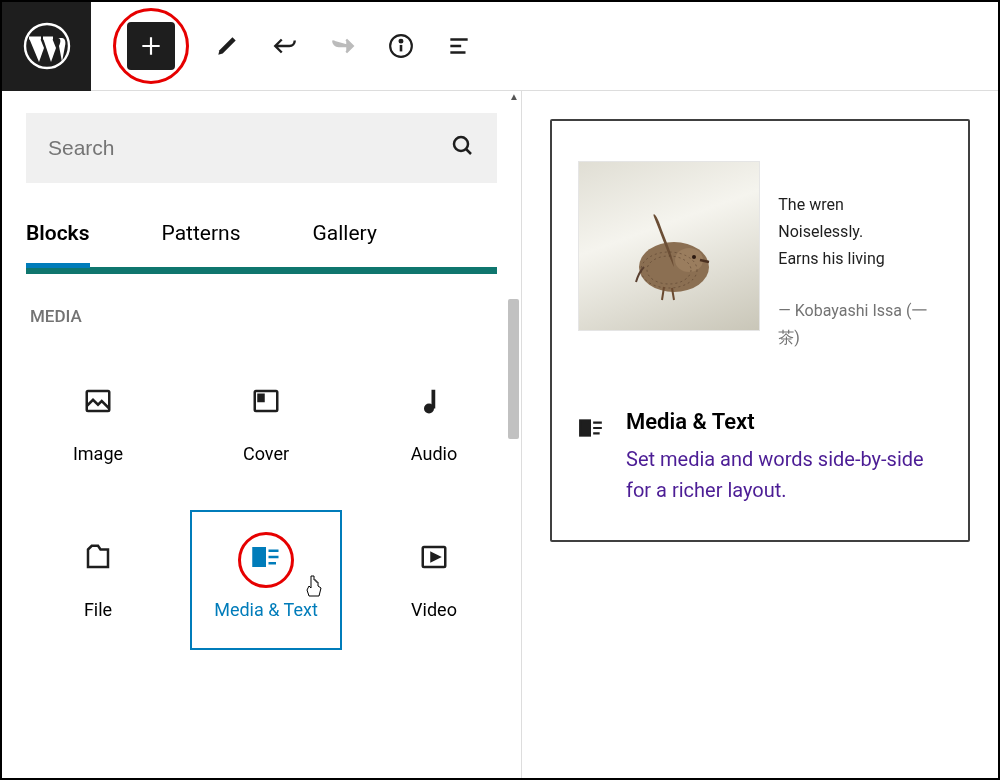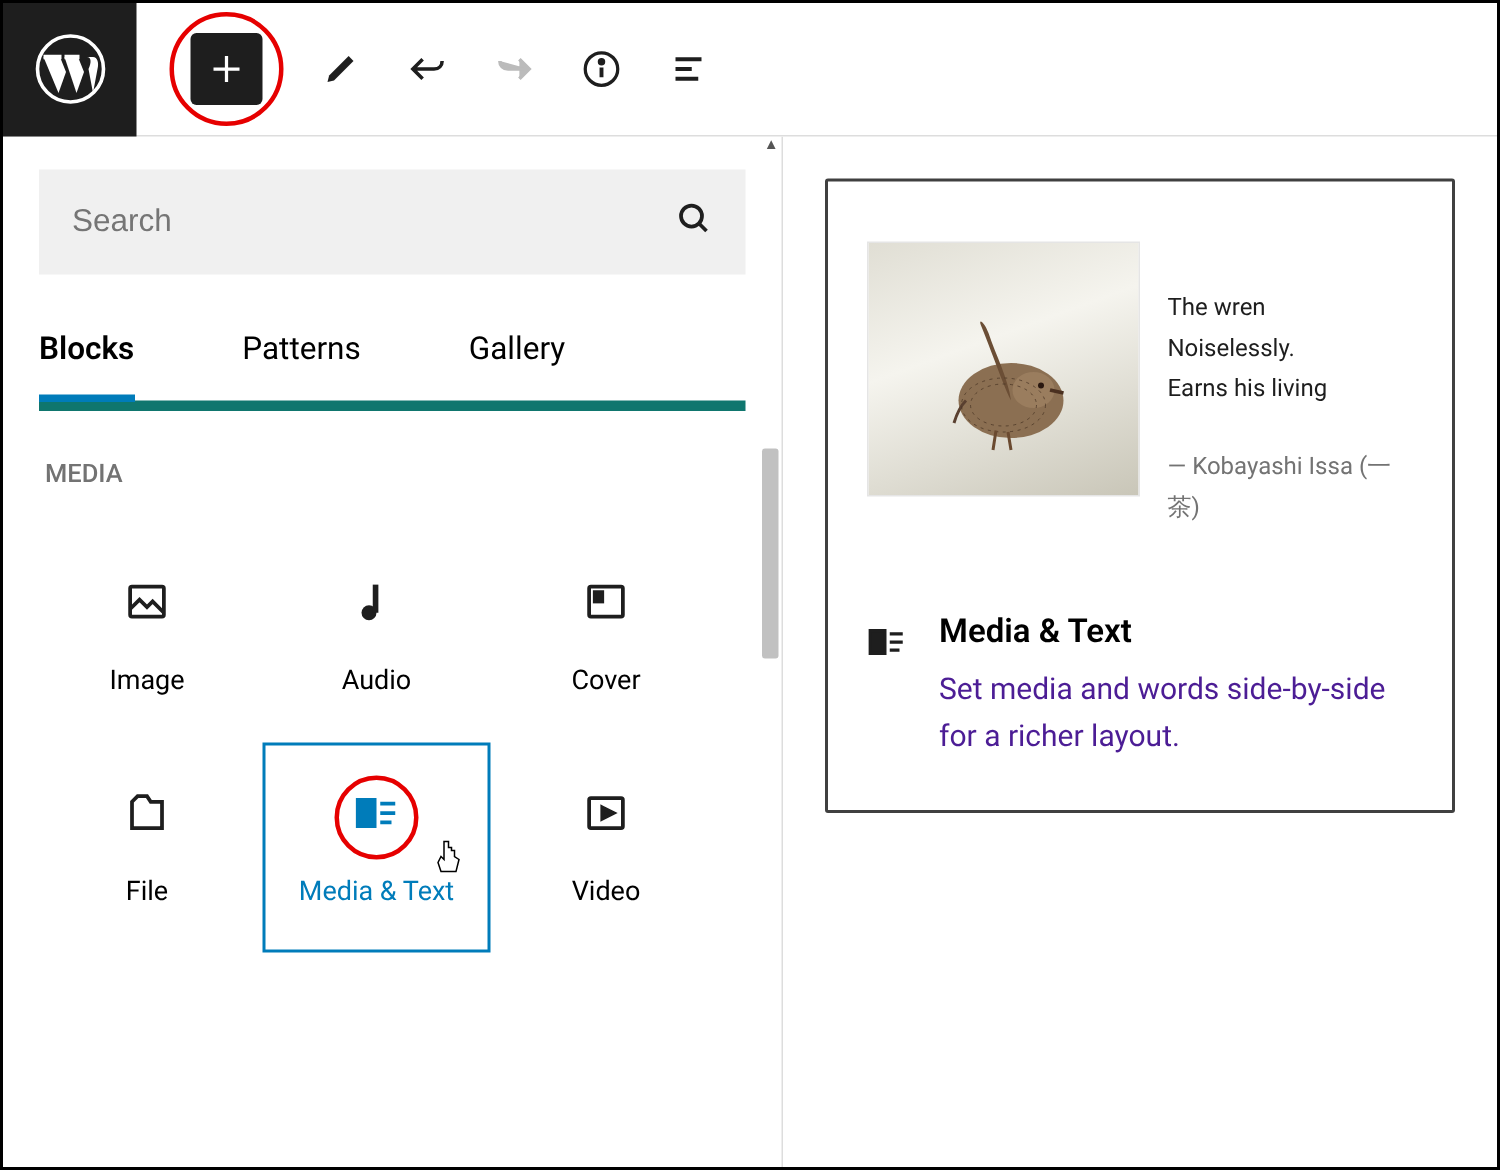--- a/index.html
+++ b/index.html
@@ -134,21 +134,21 @@
     .section-label {
       margin: 32px 0 8px 28px;
       color: #737373;
       font-size: 17px;
       font-weight: 500;
     }
     .grid {
       display: grid;
       grid-template-columns: repeat(3, 152px);
       padding: 20px;
-      gap: 1px;
+      gap: 16px;
     }
     .block-item {
       height: 140px;
       display: flex;
       flex-direction: column;
       align-items: center;
       justify-content: center;
       gap: 26px;
       cursor: pointer;
       border: 2px solid transparent;
@@ -283,35 +283,35 @@
         <span class="bi-icon">
           <svg viewBox="0 0 24 24" fill="none" stroke="#1e1e1e" stroke-width="2">
               <rect x="3" y="4" width="18" height="16" rx="1"></rect>
               <path d="M3 16l5-5 4 4 3-3 6 6"></path>
             </svg>
         </span>
         <span class="bi-label">Image</span>
       </div>
       <div class="block-item">
         <span class="bi-icon">
+          <svg viewBox="0 0 24 24" fill="none" stroke="#1e1e1e" stroke-width="2">
+              <rect x="3" y="4" width="18" height="16" rx="1"></rect>
+              <rect x="6" y="7" width="4" height="5" fill="#1e1e1e"></rect>
+            </svg>
+        </span>
+        <span class="bi-label">Cover</span>
+      </div>
+      <div class="block-item">
+        <span class="bi-icon">
           <svg viewBox="0 0 24 24" fill="#1e1e1e">
               <circle cx="8" cy="18" r="4"></circle>
               <rect x="10" y="3" width="3" height="15"></rect>
             </svg>
         </span>
         <span class="bi-label">Audio</span>
-      </div>
-      <div class="block-item">
-        <span class="bi-icon">
-          <svg viewBox="0 0 24 24" fill="none" stroke="#1e1e1e" stroke-width="2">
-              <rect x="3" y="4" width="18" height="16" rx="1"></rect>
-              <rect x="6" y="7" width="4" height="5" fill="#1e1e1e"></rect>
-            </svg>
-        </span>
-        <span class="bi-label">Cover</span>
       </div>
       <div class="block-item">
         <span class="bi-icon">
           <svg viewBox="0 0 24 24" fill="none" stroke="#1e1e1e" stroke-width="2">
               <path d="M4 6l3-3h5l2 3h6v14H4z"></path>
             </svg>
         </span>
         <span class="bi-label">File</span>
       </div>
       <div class="block-item selected">

